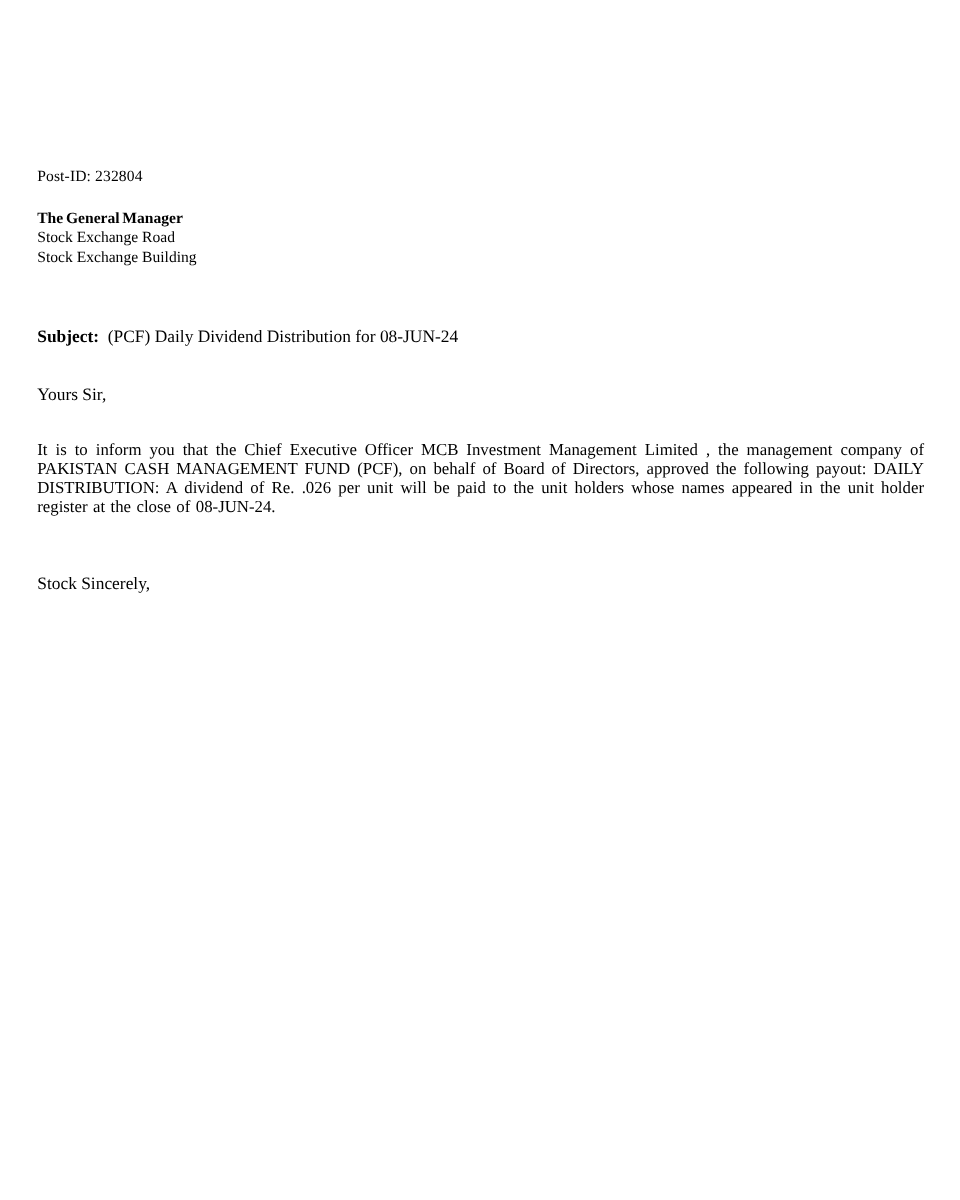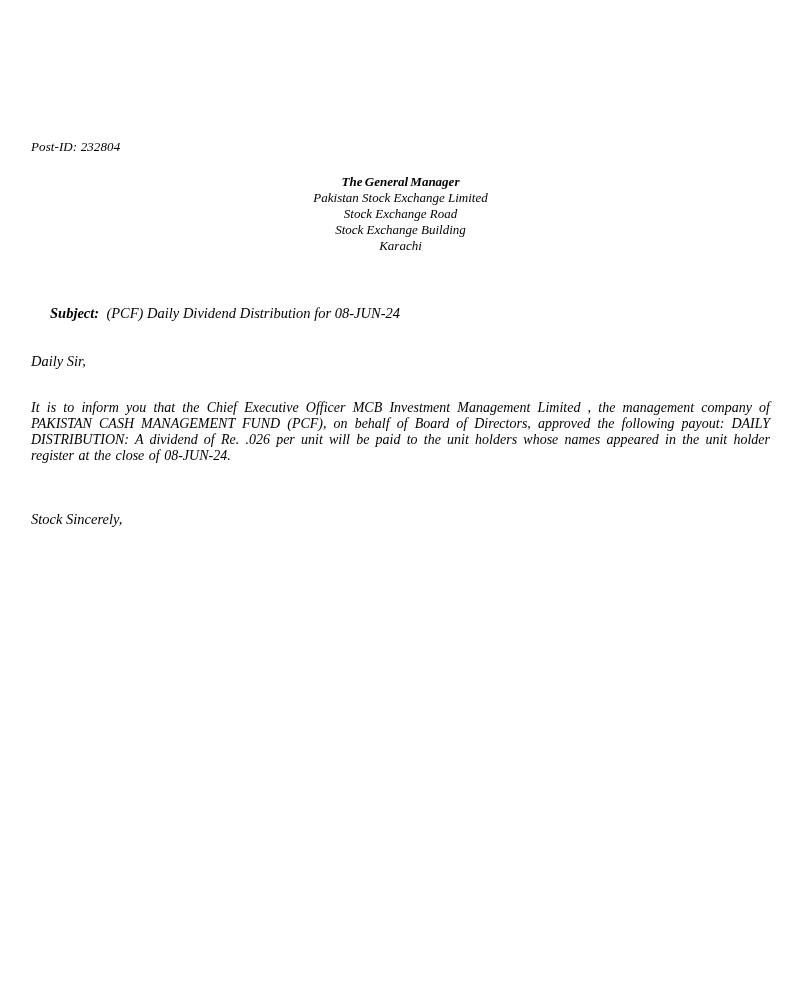--- a/index.html
+++ b/index.html
@@ -10,49 +10,46 @@
     width: 800px;
     height: 1000px;
     font-family: "Liberation Serif", "DejaVu Serif", serif;
     color: #000000;
   }
   .page {
     width: 800px;
     height: 757px;
     background: #ffffff;
     padding: 139px 30px 0 31px;
-    font-style: italic;
   }
   .meta-line {
     font-size: 13px;
     line-height: 16px;
     letter-spacing: 0.1px;
   }
   .recipient {
     margin-top: 19px;
-    text-align: center;
   }
   .recipient-title {
     font-size: 13px;
     line-height: 16px;
     font-weight: bold;
     word-spacing: -1px;
   }
   .recipient-line {
     font-size: 13px;
     line-height: 16px;
   }
   .subject-line {
     margin-top: 50px;
     font-size: 14.5px;
     line-height: 18px;
   }
   .subject-label {
     font-weight: bold;
-    margin-left: 19px;
   }
   .salutation {
     margin-top: 30px;
     font-size: 14.5px;
     line-height: 18px;
   }
   .body-paragraph {
     margin-top: 30px;
     font-size: 14px;
     line-height: 16px;
@@ -67,27 +64,25 @@
 </style>
 </head>
 <body>
 
 <div class="page">
 
   <div class="meta-line">Post-ID: 232804</div>
 
   <div class="recipient">
     <div class="recipient-title">The General Manager</div>
-    <div class="recipient-line">Pakistan Stock Exchange Limited</div>
     <div class="recipient-line">Stock Exchange Road</div>
     <div class="recipient-line">Stock Exchange Building</div>
-    <div class="recipient-line">Karachi</div>
   </div>
 
   <div class="subject-line"><span class="subject-label">Subject:</span>&nbsp; <span>(PCF) Daily Dividend Distribution for 08-JUN-24</span></div>
 
-  <div class="salutation">Daily Sir,</div>
+  <div class="salutation">Yours Sir,</div>
 
   <div class="body-paragraph">It is to inform you that the Chief Executive Officer MCB Investment Management Limited , the management company of PAKISTAN CASH MANAGEMENT FUND (PCF), on behalf of Board of Directors, approved the following payout: DAILY DISTRIBUTION: A dividend of Re. .026 per unit will be paid to the unit holders whose names appeared in the unit holder register at the close of 08-JUN-24.</div>
 
   <div class="closing">Stock Sincerely,</div>
 
 </div>
 
 </body></html>

